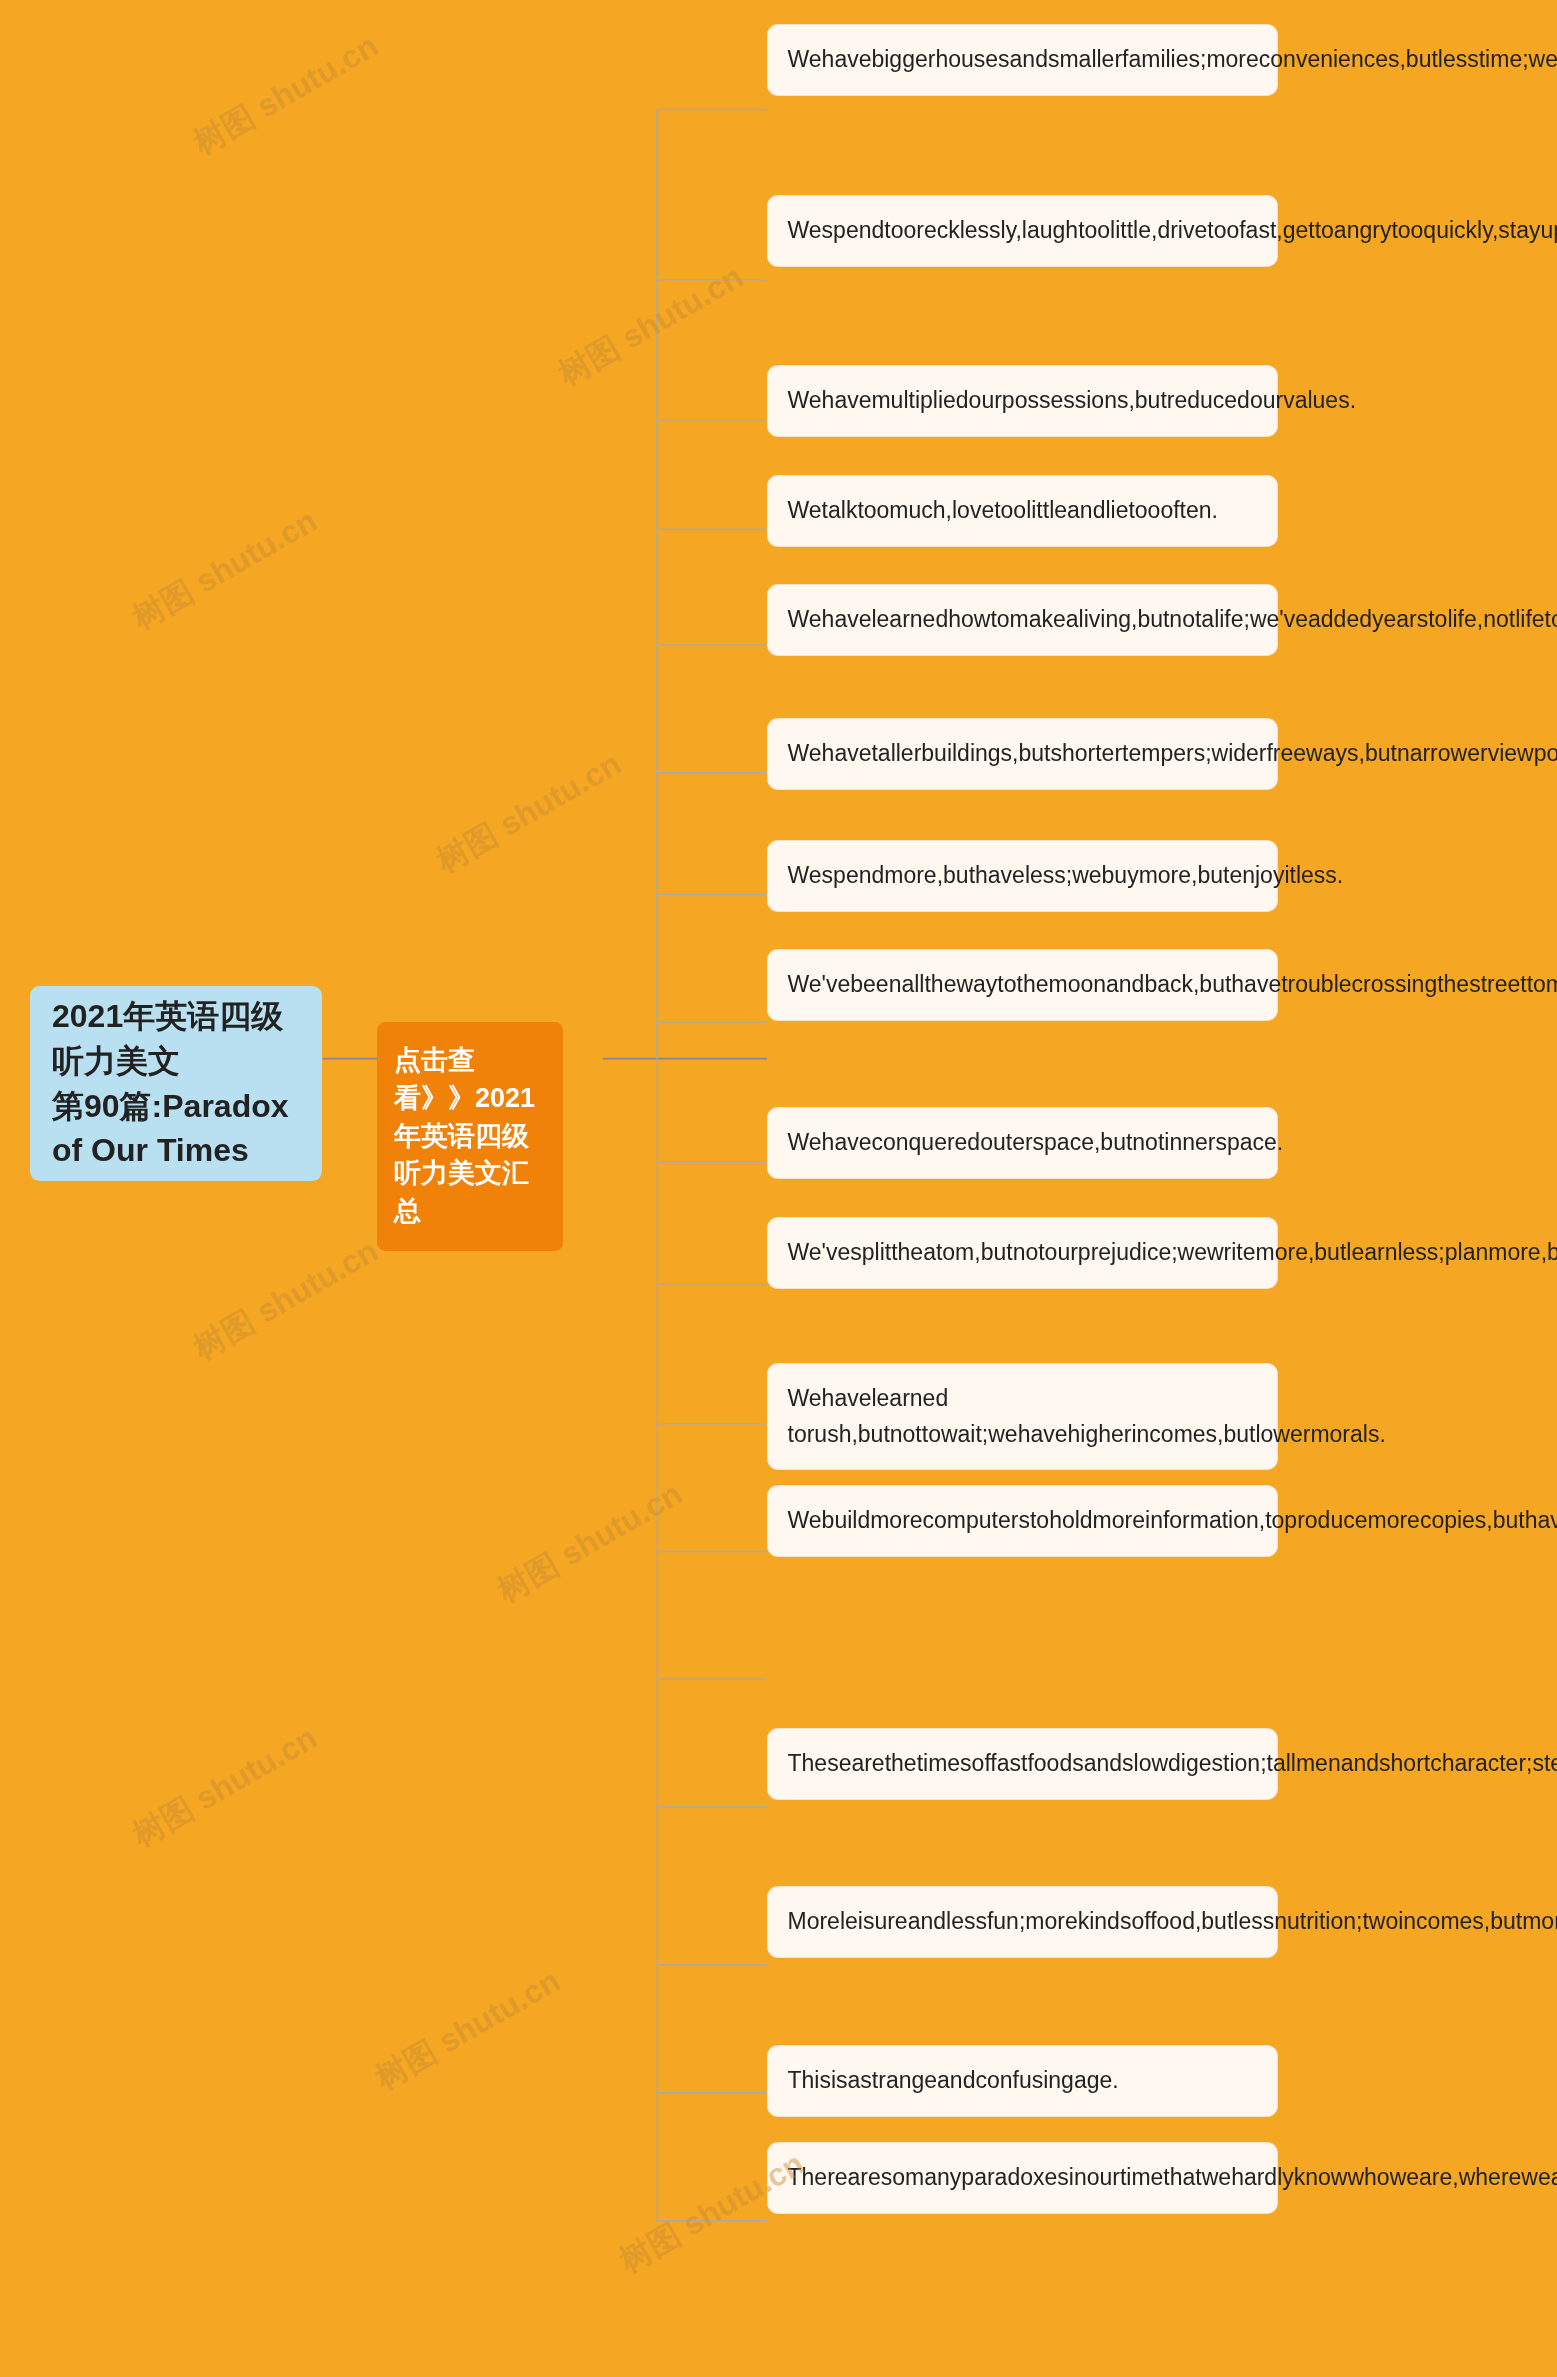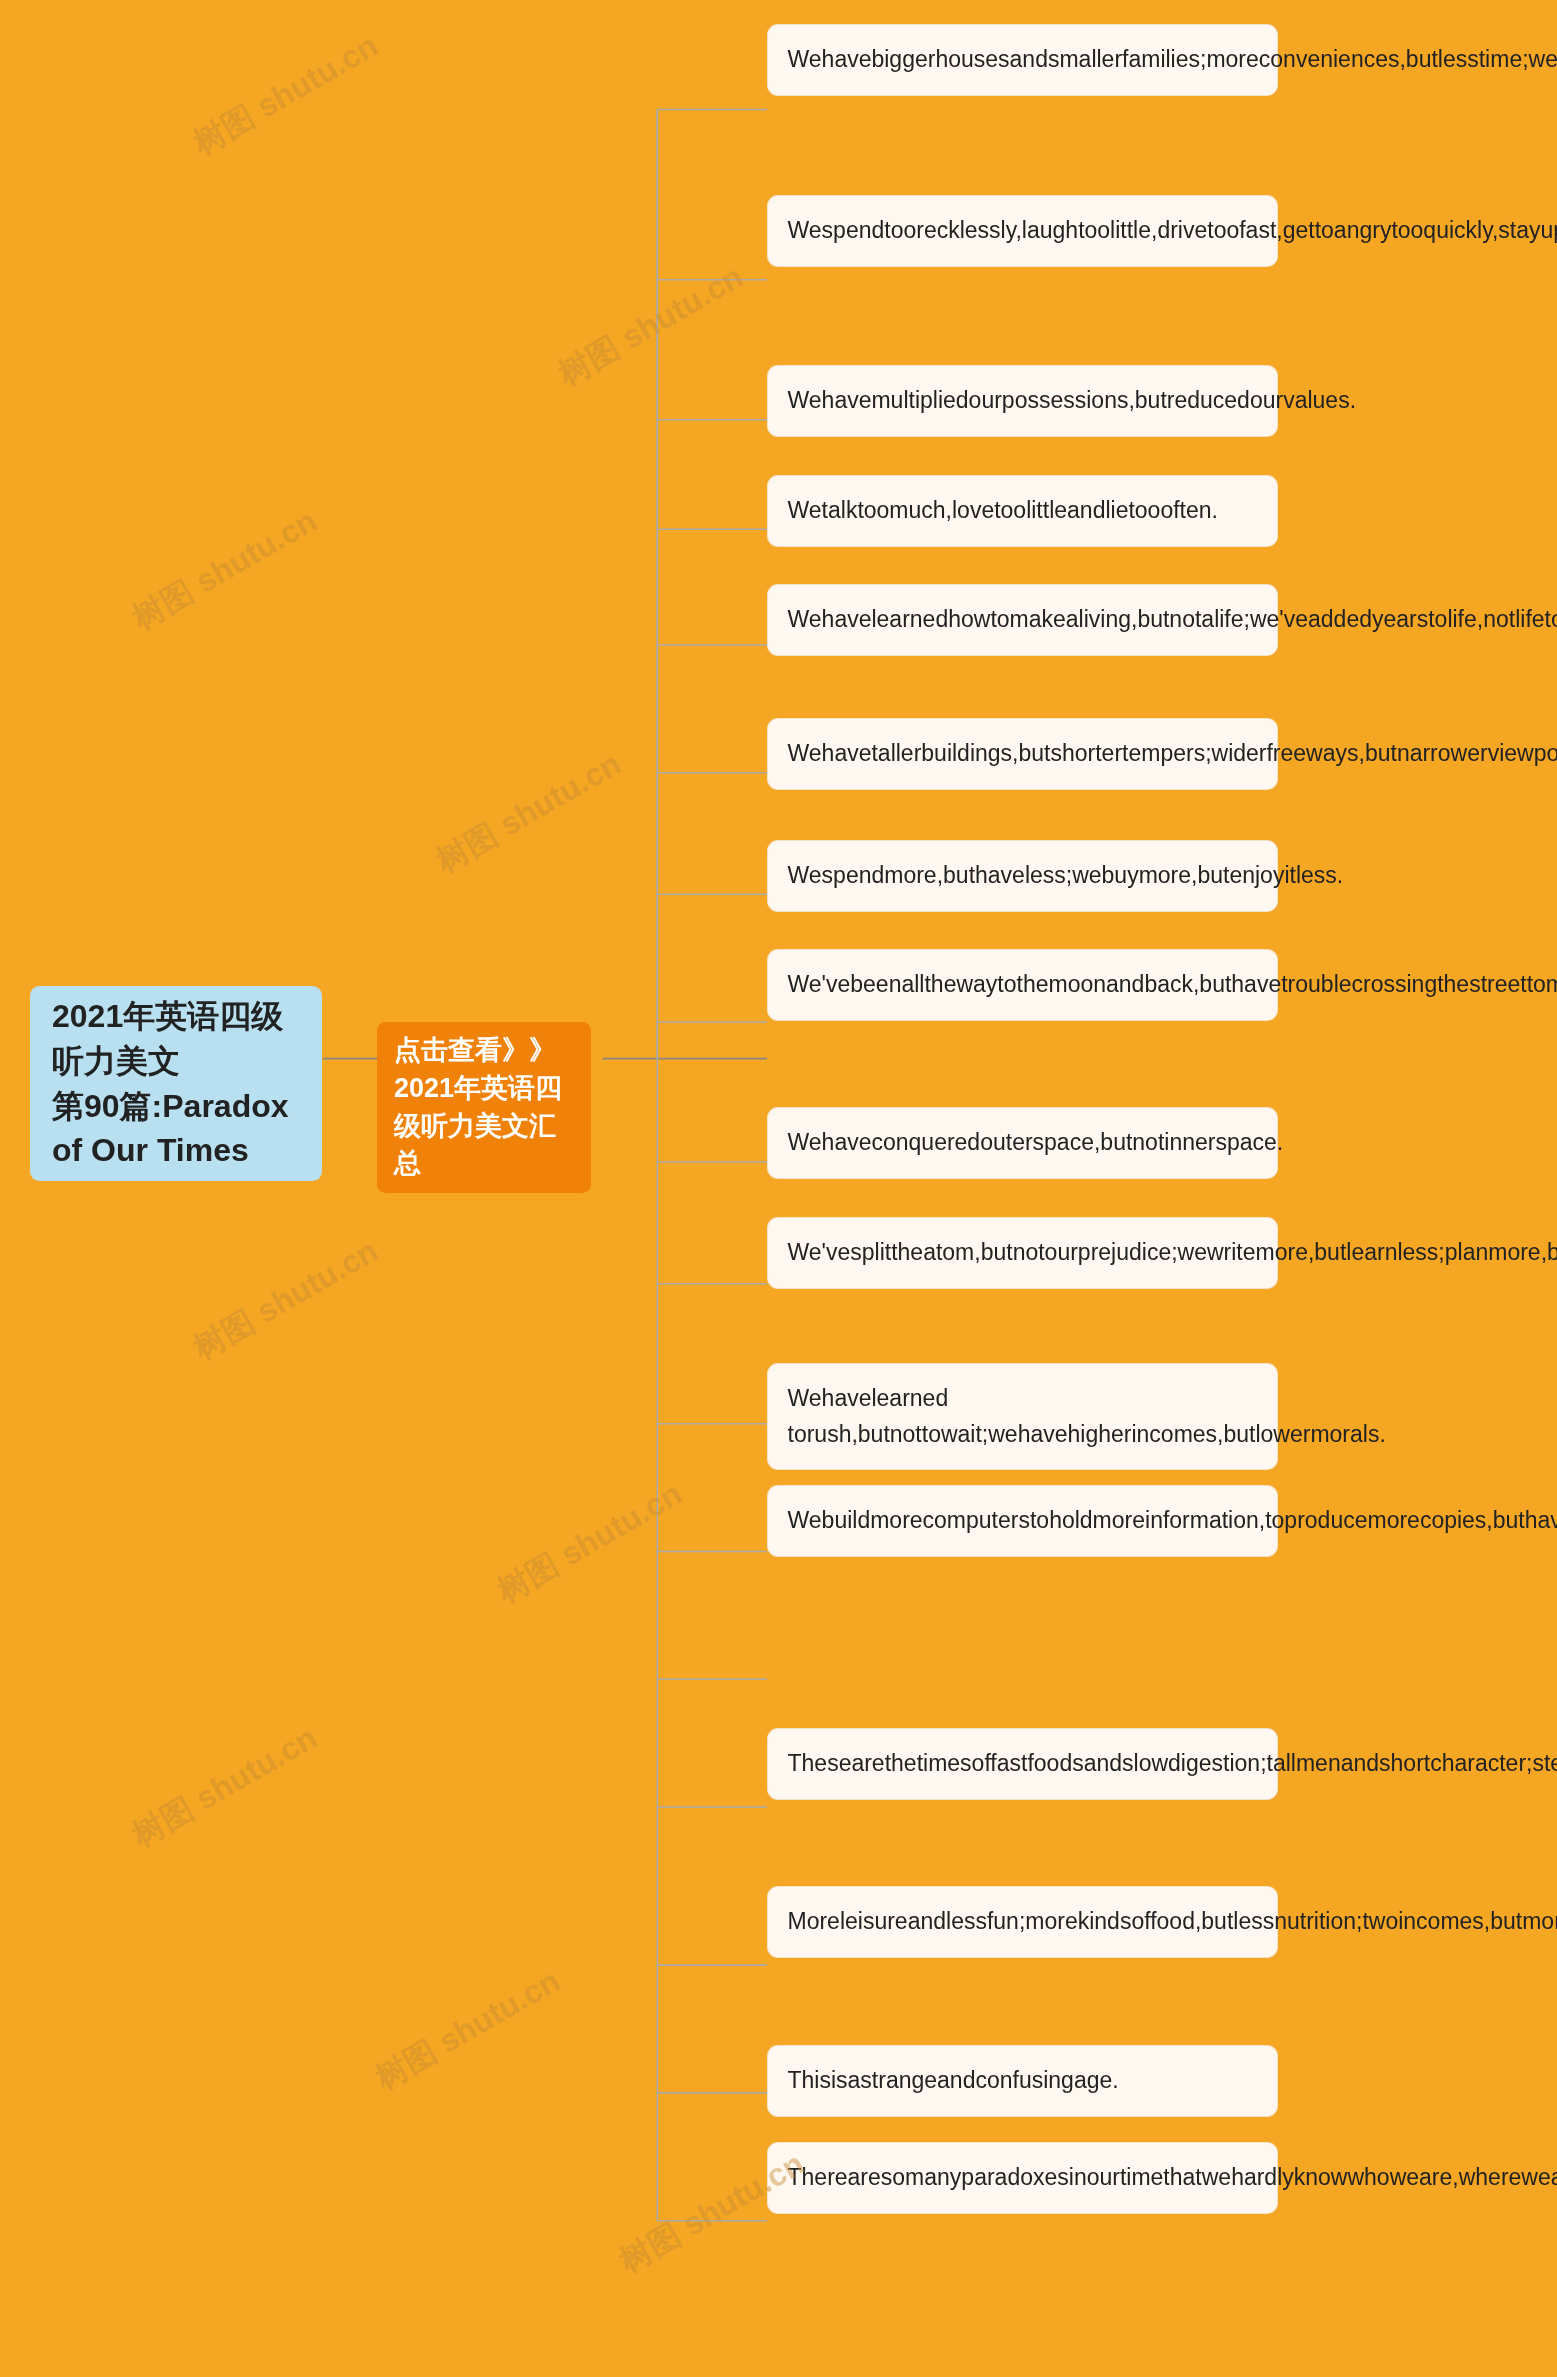--- a/index.html
+++ b/index.html
@@ -47,24 +47,24 @@
       font-weight: bold;
       color: #222;
       line-height: 1.4;
     }
 
     
     .link-card {
       position: absolute;
       left: 377px;
       top: 1022px;
-      width: 214px;
+      width: 186px;
       background-color: #F0820A;
       border-radius: 8.5px;
-      padding: 10px 17px;
+      padding: 20px 17px;
       font-size: 27px;
       font-weight: bold;
       color: #fff;
       line-height: 1.4;
     }
 
     
     .branch-card {
       position: absolute;
       left: 767px;

